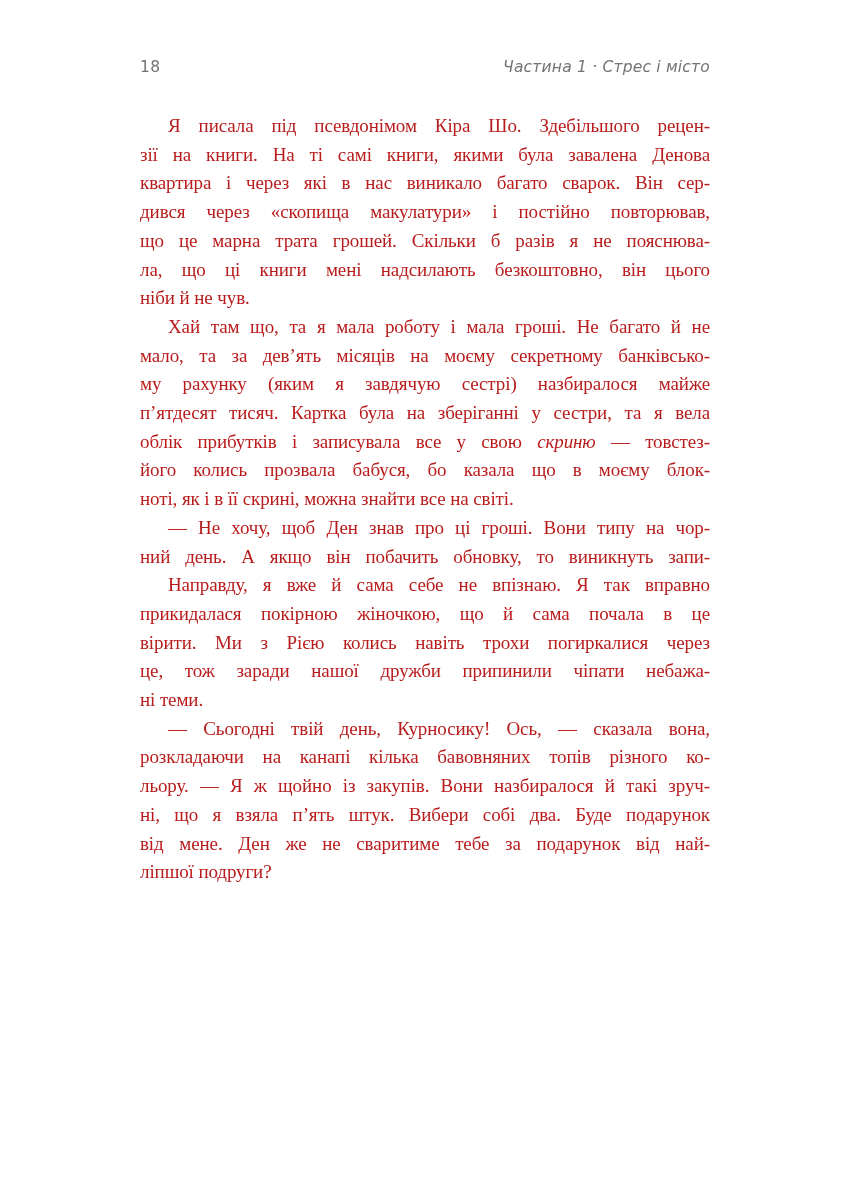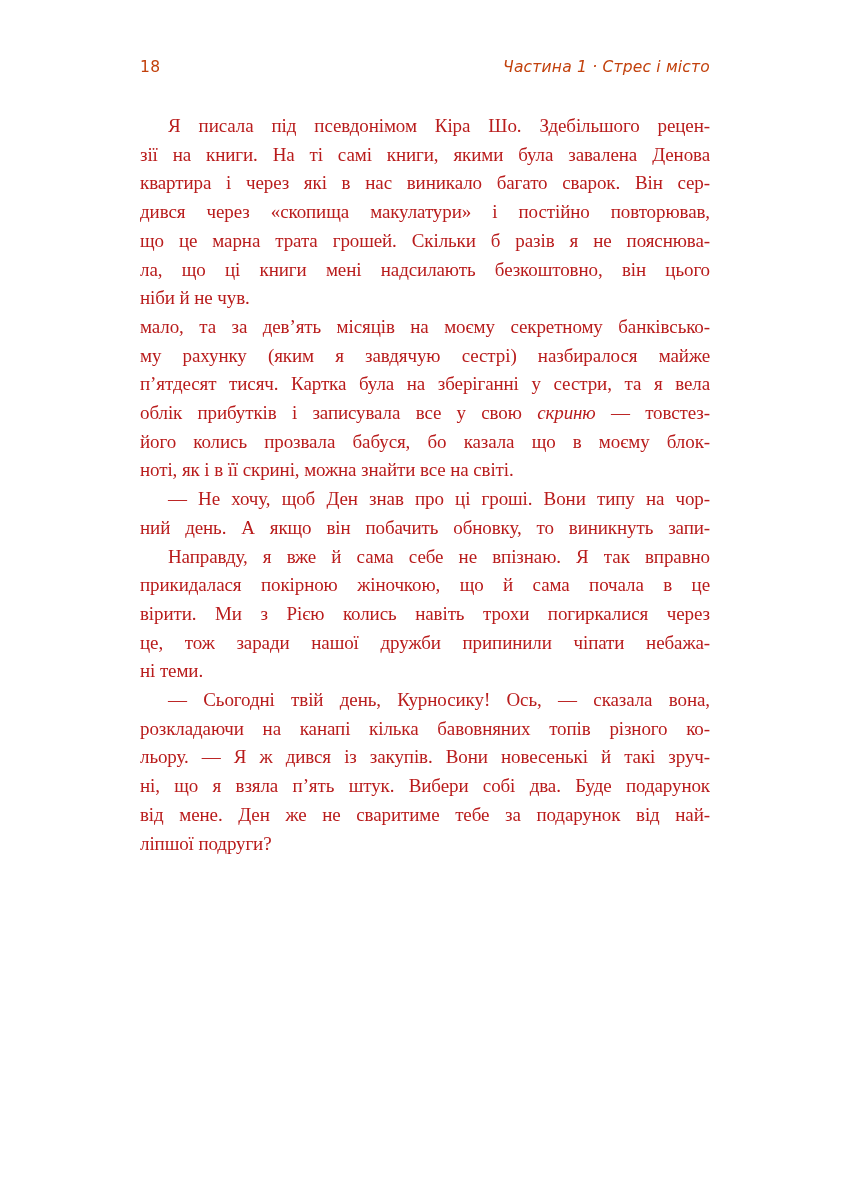--- a/index.html
+++ b/index.html
@@ -61,35 +61,36 @@
   }
   .line em {
     font-style: italic;
     margin-top: 28px;
   }
 </style>
 </head>
 <body>
 
 <div class="page" style="background: rgb(255, 255, 255);">
-  <header class="running-head" style="color: #c2410c;">
+  <header class="running-head" style="color: #737373;">
     <span class="page-number">18</span>
     <span class="running-title">Частина 1 · Стрес і місто</span>
   </header>
   <main class="body-text" id="body-text" style="color: #b91c1c;">
       <div class="paragraph">
         <div class="line first">Я писала під псевдонімом Кіра Шо. Здебільшого рецен-</div>
         <div class="line">зії на книги. На ті самі книги, якими була завалена Денова</div>
         <div class="line">квартира і через які в нас виникало багато сварок. Він сер-</div>
         <div class="line">дився через «скопища макулатури» і постійно повторював,</div>
         <div class="line">що це марна трата грошей. Скільки б разів я не пояснюва-</div>
         <div class="line">ла, що ці книги мені надсилають безкоштовно, він цього</div>
         <div class="line last">ніби й не чув.</div>
       </div>
       <div class="paragraph">
+        <div class="line first">Хай там що, та я мала роботу і мала гроші. Не багато й не</div>
         <div class="line">мало, та за дев’ять місяців на моєму секретному банківсько-</div>
         <div class="line">му рахунку (яким я завдячую сестрі) назбиралося майже</div>
         <div class="line">п’ятдесят тисяч. Картка була на зберіганні у сестри, та я вела</div>
         <div class="line">облік прибутків і записувала все у свою <em>скриню</em> — товстез-</div>
         <div class="line">його колись прозвала бабуся, бо казала що в моєму блок-</div>
         <div class="line last">ноті, як і в її скрині, можна знайти все на світі.</div>
       </div>
       <div class="paragraph">
         <div class="line first">— Не хочу, щоб Ден знав про ці гроші. Вони типу на чор-</div>
         <div class="line">ний день. А якщо він побачить обновку, то виникнуть запи-</div>
@@ -97,19 +98,19 @@
       <div class="paragraph">
         <div class="line first">Направду, я вже й сама себе не впізнаю. Я так вправно</div>
         <div class="line">прикидалася покірною жіночкою, що й сама почала в це</div>
         <div class="line">вірити. Ми з Рією колись навіть трохи погиркалися через</div>
         <div class="line">це, тож заради нашої дружби припинили чіпати небажа-</div>
         <div class="line last">ні теми.</div>
       </div>
       <div class="paragraph">
         <div class="line first">— Сьогодні твій день, Курносику! Ось, — сказала вона,</div>
         <div class="line">розкладаючи на канапі кілька бавовняних топів різного ко-</div>
-        <div class="line">льору. — Я ж дився із закупів. Вони новесенькі й такі зруч-</div>
+        <div class="line">льору. — Я ж щойно із закупів. Вони назбиралося й такі зруч-</div>
         <div class="line">ні, що я взяла п’ять штук. Вибери собі два. Буде подарунок</div>
         <div class="line">від мене. Ден же не сваритиме тебе за подарунок від най-</div>
         <div class="line last">ліпшої подруги?</div>
       </div>
     </main>
 </div>
 
 </body></html>

